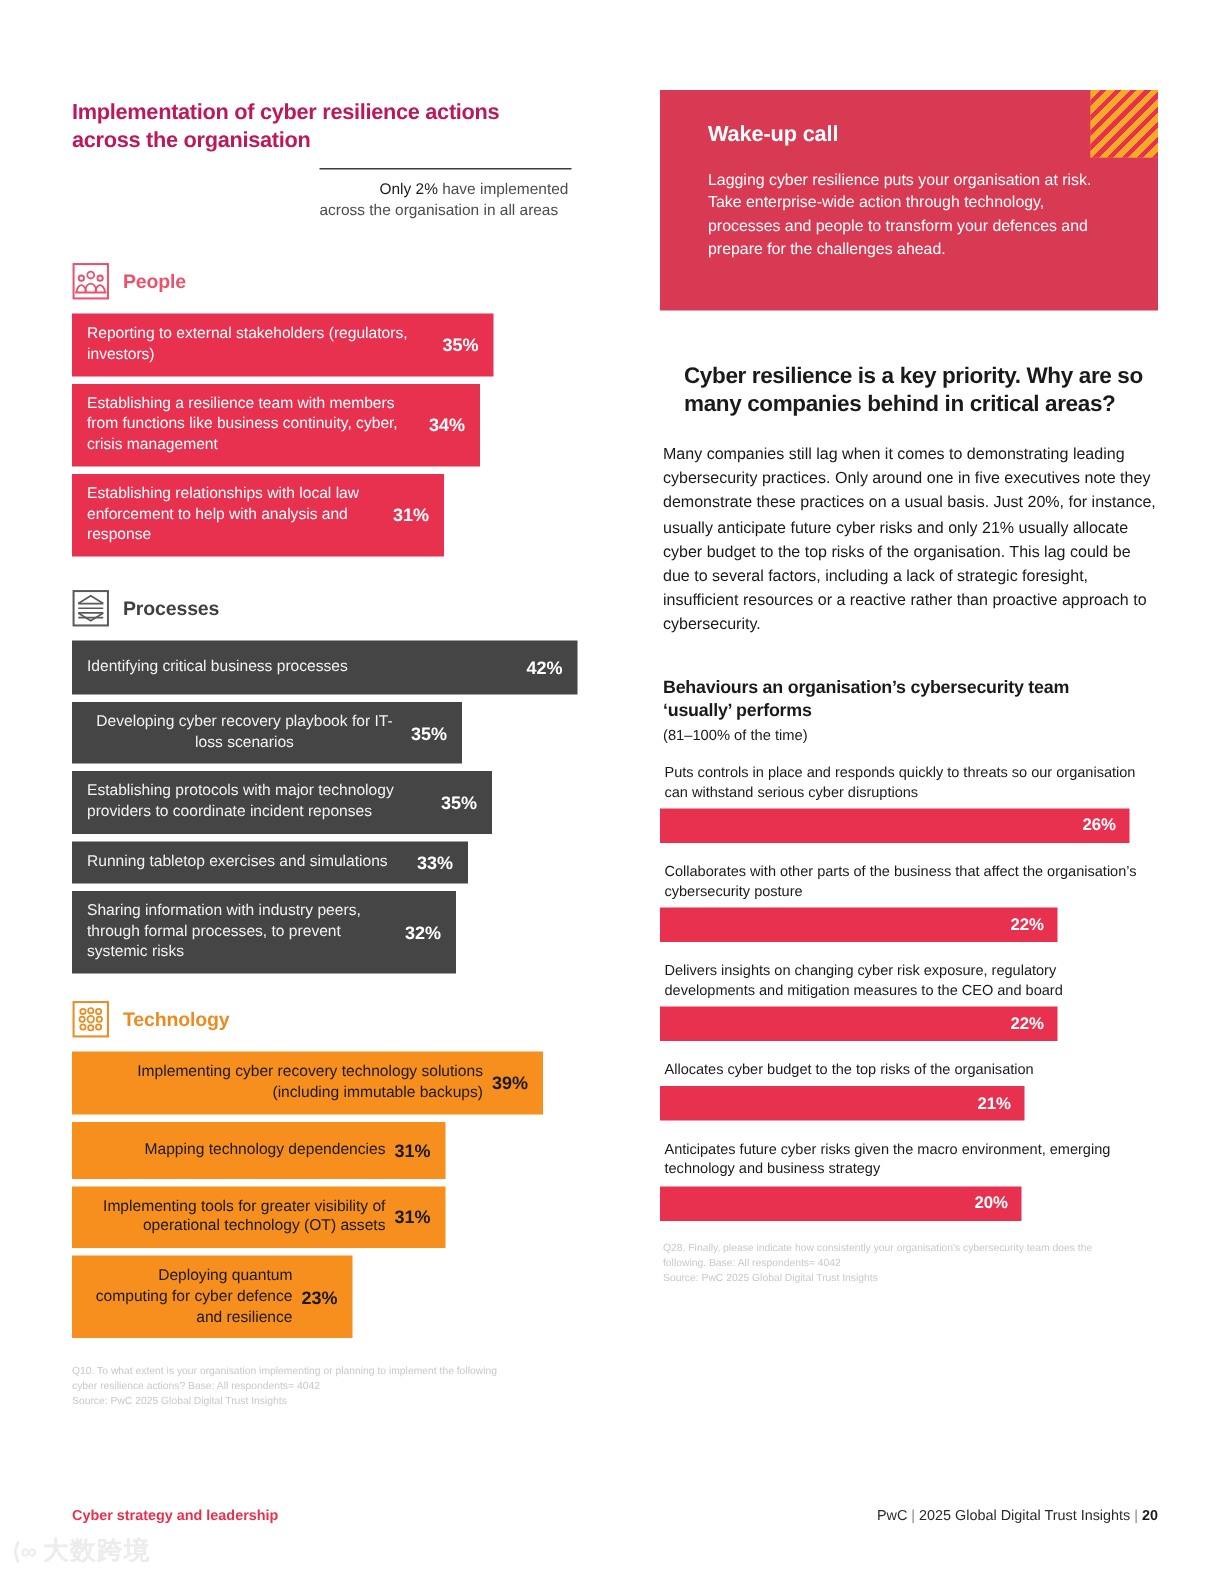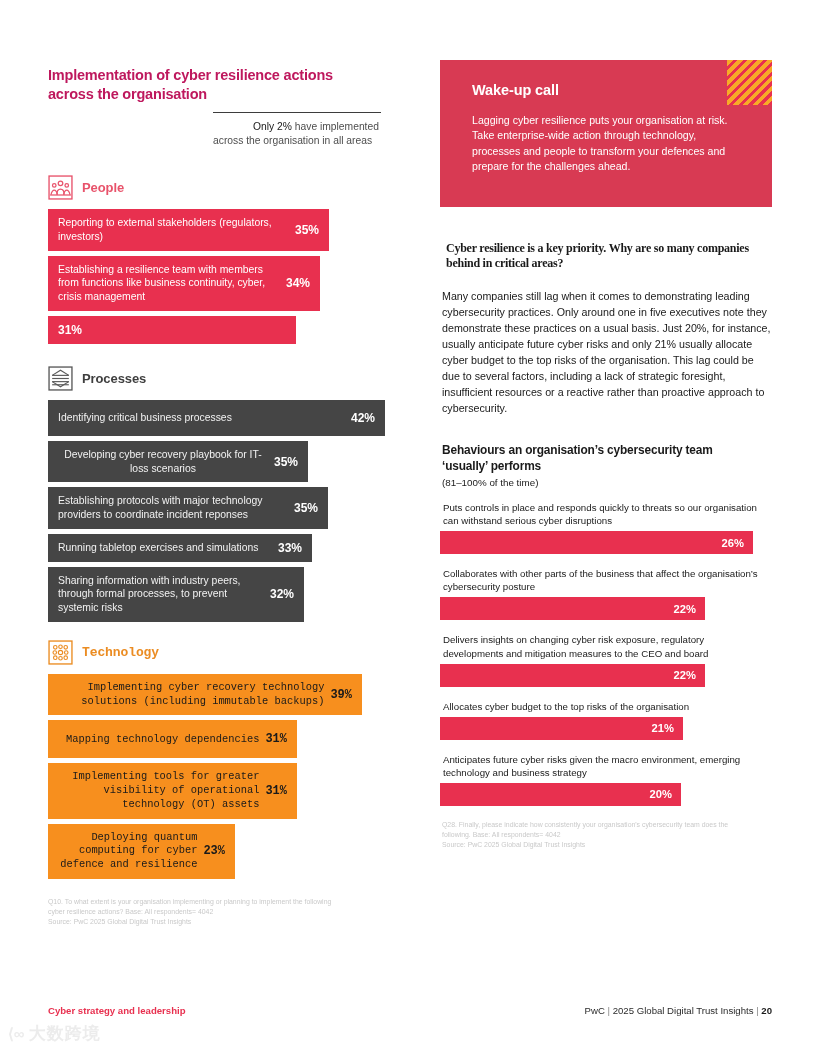--- a/index.html
+++ b/index.html
@@ -161,27 +161,26 @@
     letter-spacing: -0.1px;
   }
   .wake-body {
     font-size: 10.6px;
     line-height: 1.46;
     color: #ffffff;
     width: 272px;
   }
 
   .rc-head {
-    font-size: 12px;
+    font-size: 15px;
     font-weight: bold;
     line-height: 1.28;
     letter-spacing: -0.25px;
-    margin: 34px 0 0 6px;
+    margin: 34px 0 0 16px;
     width: 312px;
-    font-family: Liberation Serif, serif;
   }
   .rc-body {
     font-size: 10.7px;
     line-height: 1.5;
     margin: 16px 0 0 2px;
     width: 330px;
     color: #1a1a1a;
   }
 
   .beh-head {
@@ -299,20 +298,21 @@
       <div class="bars">
         <div class="bar bar-people" style="width:281px;">
           <span class="bar-label">Reporting to external stakeholders (regulators, investors)</span>
           <span class="bar-value">35%</span>
         </div>
         <div class="bar bar-people" style="width:272px;">
           <span class="bar-label">Establishing a resilience team with members from functions like business continuity, cyber, crisis management</span>
           <span class="bar-value">34%</span>
         </div>
         <div class="bar bar-people" style="width:248px;">
+          <span class="bar-label">Establishing relationships with local law enforcement to help with analysis and response</span>
           <span class="bar-value">31%</span>
         </div>
       </div>
     </div>
 
     <div class="group" style="margin-top:22px;">
       <div class="sec-head sec-proc">
         <svg class="sec-icon" viewBox="0 0 24 24">
           <rect x="1" y="1" width="22" height="22" fill="none" stroke="#5a5a5a" stroke-width="1.3"></rect>
           <path d="M4 9 L12 4 L20 9" fill="none" stroke="#5a5a5a" stroke-width="1.1"></path>
@@ -341,21 +341,21 @@
           <span class="bar-label">Running tabletop exercises and simulations</span>
           <span class="bar-value">33%</span>
         </div>
         <div class="bar bar-proc" style="width:256px;">
           <span class="bar-label">Sharing information with industry peers, through formal processes, to prevent systemic risks</span>
           <span class="bar-value">32%</span>
         </div>
       </div>
     </div>
 
-    <div class="group" style="margin-top:6px;font-family:Liberation Mono, monospace;">
+    <div class="group" style="margin-top:6px;">
       <div class="sec-head sec-tech">
         <svg class="sec-icon" viewBox="0 0 24 24">
           <rect x="1" y="1" width="22" height="22" fill="none" stroke="#eb8c22" stroke-width="1.3"></rect>
           <circle cx="12" cy="12" r="2.1" fill="none" stroke="#eb8c22" stroke-width="1.1"></circle>
           <circle cx="7" cy="7" r="1.7" fill="none" stroke="#eb8c22" stroke-width="1.1"></circle>
           <circle cx="12" cy="6.5" r="1.7" fill="none" stroke="#eb8c22" stroke-width="1.1"></circle>
           <circle cx="17" cy="7" r="1.7" fill="none" stroke="#eb8c22" stroke-width="1.1"></circle>
           <circle cx="6.5" cy="12" r="1.7" fill="none" stroke="#eb8c22" stroke-width="1.1"></circle>
           <circle cx="17.5" cy="12" r="1.7" fill="none" stroke="#eb8c22" stroke-width="1.1"></circle>
           <circle cx="7" cy="17" r="1.7" fill="none" stroke="#eb8c22" stroke-width="1.1"></circle>

